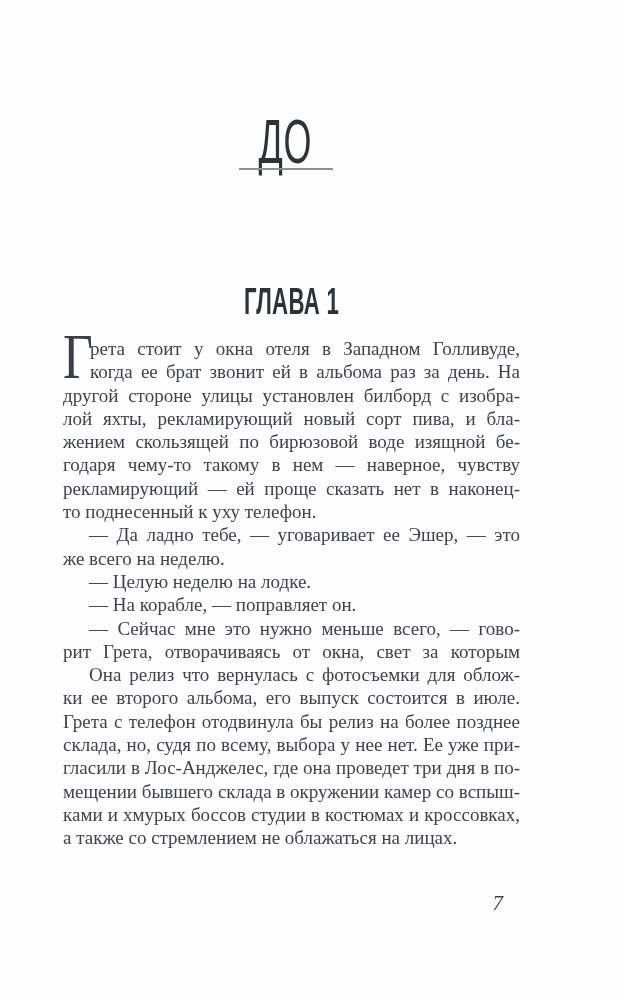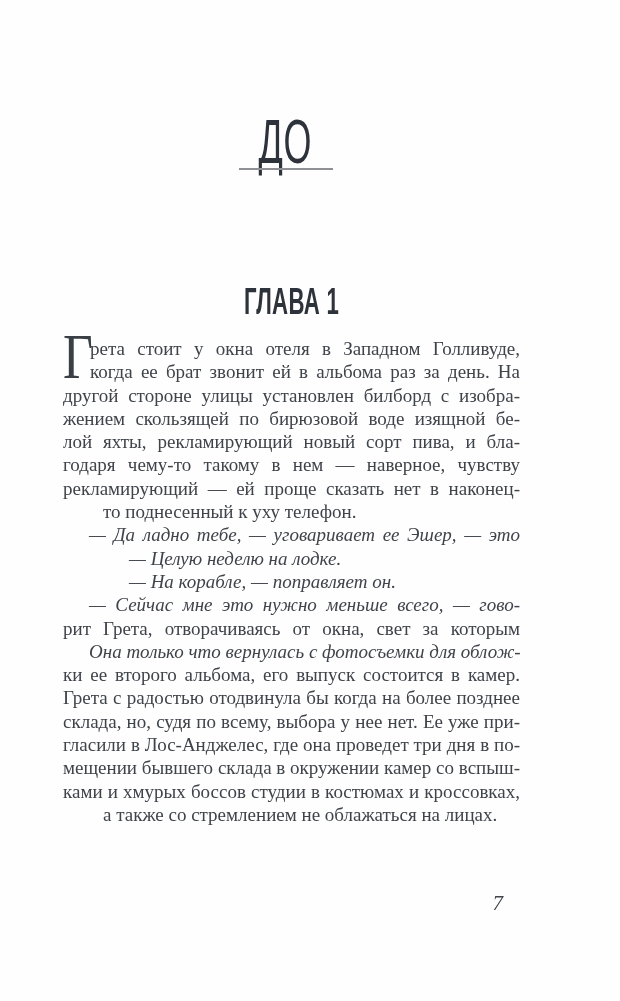--- a/index.html
+++ b/index.html
@@ -57,23 +57,23 @@
   }
   .para { position: relative; }
   .line {
     line-height: 23.3px;
     height: 23.3px;
     text-align: justify;
     text-align-last: justify;
     text-justify: inter-word;
     white-space: nowrap;
   }
-  .line.last { text-align-last: left; margin-left: 40px; }
+  .line.last { text-align-last: left; }
   .line.dc-offset { padding-left: 27px; }
-  .line.p-first { padding-left: 26px; font-style: italic; }
+  .line.p-first { padding-left: 26px; }
   .dropcap {
     position: absolute;
     left: 0;
     top: -11px;
     font-size: 63px;
     line-height: 1;
     color: #3a3f46;
     transform: scaleX(0.82);
     transform-origin: left bottom;
   }
@@ -97,43 +97,44 @@
 <div class="page" style="background: rgb(254, 254, 254);">
   <div class="part-title" style="color: rgb(45, 50, 59);">ДО</div>
   <div class="part-rule" style="background: rgb(142, 144, 148);"></div>
   <div class="chapter-title" style="color: rgb(45, 50, 59);">ГЛАВА 1</div>
   <div class="body-text" id="body-text" style="color: rgb(63, 67, 74);">
       <div class="para">
         <span class="dropcap">Г</span>
         <div class="line dc-offset">рета стоит у окна отеля в Западном Голливуде,</div>
         <div class="line dc-offset">когда ее брат звонит ей в альбома раз за день. На</div>
         <div class="line">другой стороне улицы установлен билборд с изобра-</div>
+        <div class="line">лой яхты, рекламирующий новый сорт пива, и бла-</div>
         <div class="line">жением скользящей по бирюзовой воде изящной бе-</div>
-        <div class="line">лой яхты, рекламирующий новый сорт пива, и бла-</div>
         <div class="line">годаря чему-то такому в нем — наверное, чувству</div>
         <div class="line">рекламирующий — ей проще сказать нет в наконец-</div>
         <div class="line last">то поднесенный к уху телефон.</div>
       </div>
       <div class="para">
         <div class="line p-first">— Да ладно тебе, — уговаривает ее Эшер, — это</div>
+        <div class="line last">же всего на неделю.</div>
       </div>
       <div class="para">
         <div class="line p-first last">— Целую неделю на лодке.</div>
       </div>
       <div class="para">
         <div class="line p-first last">— На корабле, — поправляет он.</div>
       </div>
       <div class="para">
         <div class="line p-first">— Сейчас мне это нужно меньше всего, — гово-</div>
         <div class="line">рит Грета, отворачиваясь от окна, свет за которым</div>
       </div>
       <div class="para">
-        <div class="line p-first">Она только что вернулась с фотосъемки для облож-</div>
-        <div class="line">ки ее второго альбома, его выпуск состоится в камер.</div>
-        <div class="line">Грета с радостью отодвинула бы когда на более позднее</div>
+        <div class="line p-first">Она релиз что вернулась с фотосъемки для облож-</div>
+        <div class="line">ки ее второго альбома, его выпуск состоится в июле.</div>
+        <div class="line">Грета с телефон отодвинула бы релиз на более позднее</div>
         <div class="line">склада, но, судя по всему, выбора у нее нет. Ее уже при-</div>
         <div class="line">гласили в Лос-Анджелес, где она проведет три дня в по-</div>
         <div class="line">мещении бывшего склада в окружении камер со вспыш-</div>
         <div class="line">ками и хмурых боссов студии в костюмах и кроссовках,</div>
         <div class="line last">а также со стремлением не облажаться на лицах.</div>
       </div>
     </div>
   <div class="page-number" style="color: rgb(63, 67, 74);">7</div>
 </div>
 

